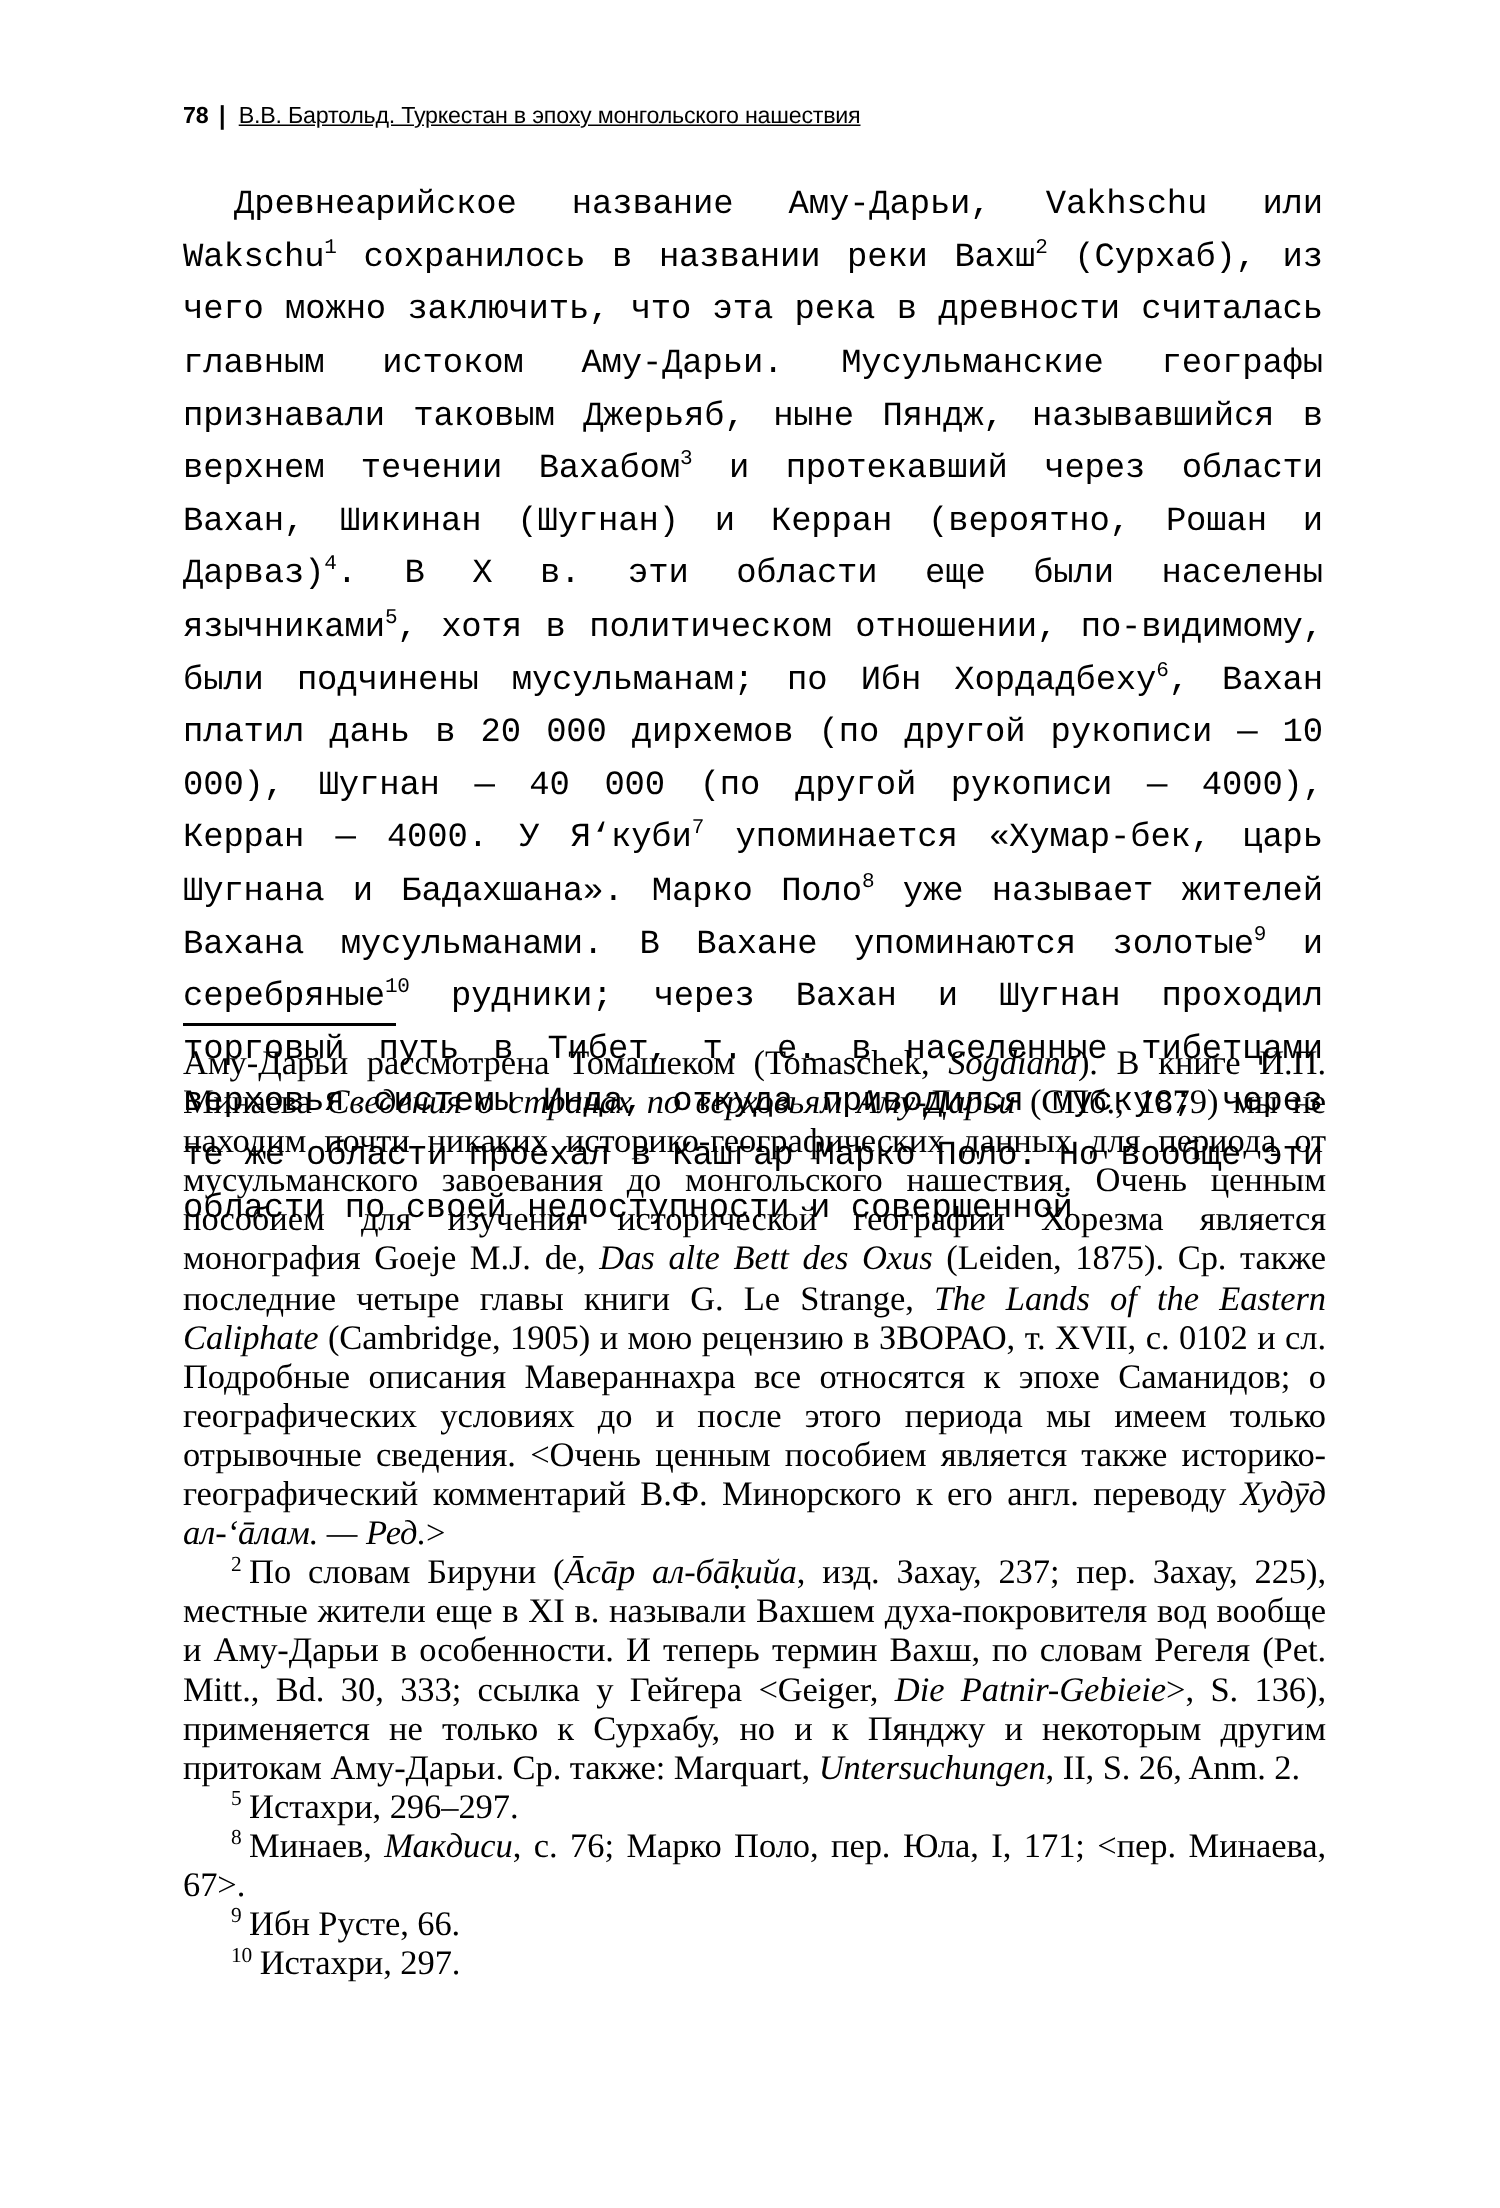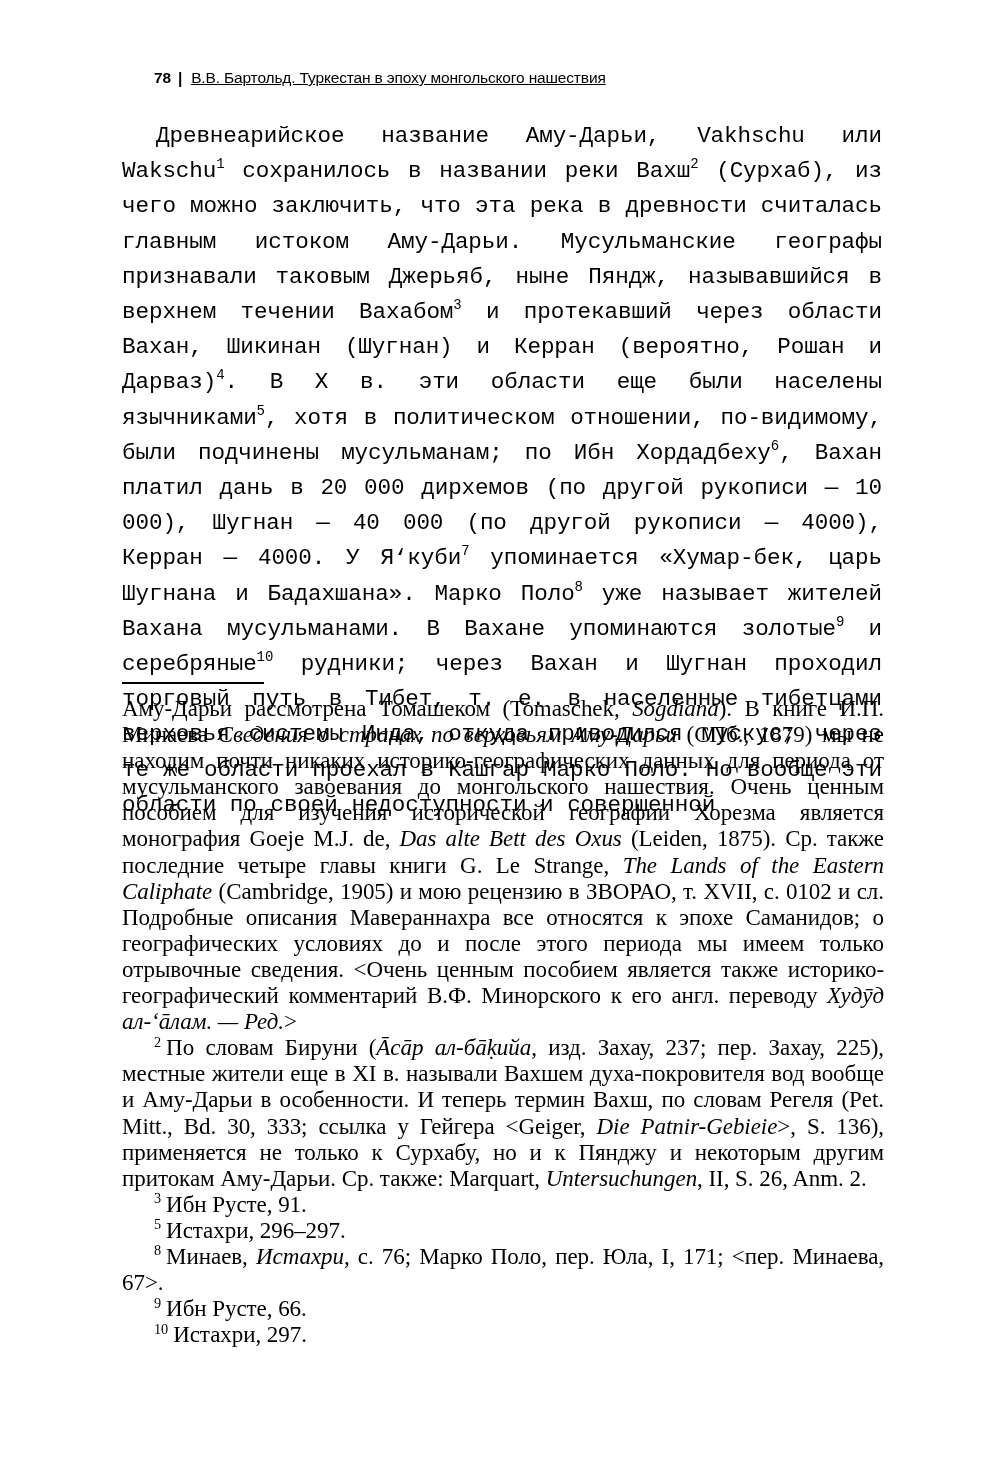--- a/index.html
+++ b/index.html
@@ -31,21 +31,20 @@
     width: 760px;
     font-family: "Liberation Sans", "DejaVu Sans", sans-serif;
     font-size: 15.5px;
     line-height: 20px;
     letter-spacing: -0.15px;
     white-space: nowrap;
   }
   .runhead .folio {
     font-weight: bold;
     margin-right: 7px;
-    margin-left: 32px;
   }
   .runhead .bar {
     display: inline-block;
     margin-right: 9px;
     font-weight: bold;
     transform: scaleY(1.12);
   }
   .runhead .rh-title {
     font-weight: normal;
     text-decoration: underline;
@@ -127,21 +126,20 @@
   <div class="body-block">
     <p>Древнеарийское название Аму-Дарьи, Vakhschu или Wakschu<sup>1</sup> сохранилось в названии реки Вахш<sup>2</sup> (Сурхаб), из чего можно заключить, что эта река в древности считалась главным истоком Аму-Дарьи. Мусульманские географы признавали таковым Джерьяб, ныне Пяндж, называвшийся в верхнем течении Вахабом<sup>3</sup> и протекавший через области Вахан, Шикинан (Шугнан) и Керран (вероятно, Рошан и Дарваз)<sup>4</sup>. В X в. эти области еще были населены язычниками<sup>5</sup>, хотя в политическом отношении, по-видимому, были подчинены мусульманам; по Ибн Хордадбеху<sup>6</sup>, Вахан платил дань в 20 000 дирхемов (по другой рукописи — 10 000), Шугнан — 40 000 (по другой рукописи — 4000), Керран — 4000. У Я‘куби<sup>7</sup> упоминается «Хумар-бек, царь Шугнана и Бадахшана». Марко Поло<sup>8</sup> уже называет жителей Вахана мусульманами. В Вахане упоминаются золотые<sup>9</sup> и серебряные<sup>10</sup> рудники; через Вахан и Шугнан проходил торговый путь в Тибет, т. е. в населенные тибетцами верховья системы Инда, откуда приводился мускус; через те же области проехал в Кашгар Марко Поло. Но вообще эти области по своей недоступности и совершенной</p>
   </div>
 
   <div class="fn-rule"></div>
 
   <div class="fn-block">
     <p class="fn">Аму-Дарьи рассмотрена Томашеком (Tomaschek, <em>Sogdiana</em>). В книге И.П. Минаева <em>Сведения о странах по верховьям Аму-Дарьи</em> (СПб., 1879) мы не находим почти никаких историко-географических данных для периода от мусульманского завоевания до монгольского нашествия. Очень ценным пособием для изучения исторической географии Хорезма является монография Goeje M.J. de, <em>Das alte Bett des Oxus</em> (Leiden, 1875). Ср. также последние четыре главы книги G. Le Strange, <em>The Lands of the Eastern Caliphate</em> (Cambridge, 1905) и мою рецензию в ЗВОРАО, т. XVII, с. 0102 и сл. Подробные описания Мавераннахра все относятся к эпохе Саманидов; о географических условиях до и после этого периода мы имеем только отрывочные сведения. &lt;Очень ценным пособием является также историко-географический комментарий В.Ф. Минорского к его англ. переводу <em>Худӯд ал-‘āлам. — Ред.</em>&gt;</p>
     <div>
         <p class="fn numbered"><sup class="fnum">2</sup><span>По словам Бируни (<em>Āсāр ал-бāḳийа</em>, изд. Захау, 237; пер. Захау, 225), местные жители еще в XI в. называли Вахшем духа-покровителя вод вообще и Аму-Дарьи в особенности. И теперь термин Вахш, по словам Регеля (Pet. Mitt., Bd. 30, 333; ссылка у Гейгера &lt;Geiger, <em>Die Patnir-Gebieie</em>&gt;, S. 136), применяется не только к Сурхабу, но и к Пянджу и некоторым другим притокам Аму-Дарьи. Ср. также: Marquart, <em>Untersuchungen</em>, II, S. 26, Anm. 2.</span></p>
-        <p class="fn numbered"><sup class="fnum">3</sup><span>Ибн Русте, 91.</span></p>
         <p class="fn numbered"><sup class="fnum">5</sup><span>Истахри, 296–297.</span></p>
-        <p class="fn numbered"><sup class="fnum">8</sup><span>Минаев, <em>Истахри</em>, с. 76; Марко Поло, пер. Юла, I, 171; &lt;пер. Минаева, 67&gt;.</span></p>
+        <p class="fn numbered"><sup class="fnum">8</sup><span>Минаев, <em>Макдиси</em>, с. 76; Марко Поло, пер. Юла, I, 171; &lt;пер. Минаева, 67&gt;.</span></p>
         <p class="fn numbered"><sup class="fnum">9</sup><span>Ибн Русте, 66.</span></p>
         <p class="fn numbered"><sup class="fnum">10</sup><span>Истахри, 297.</span></p>
       </div>
   </div>
 
 </div>
 
 </body></html>

